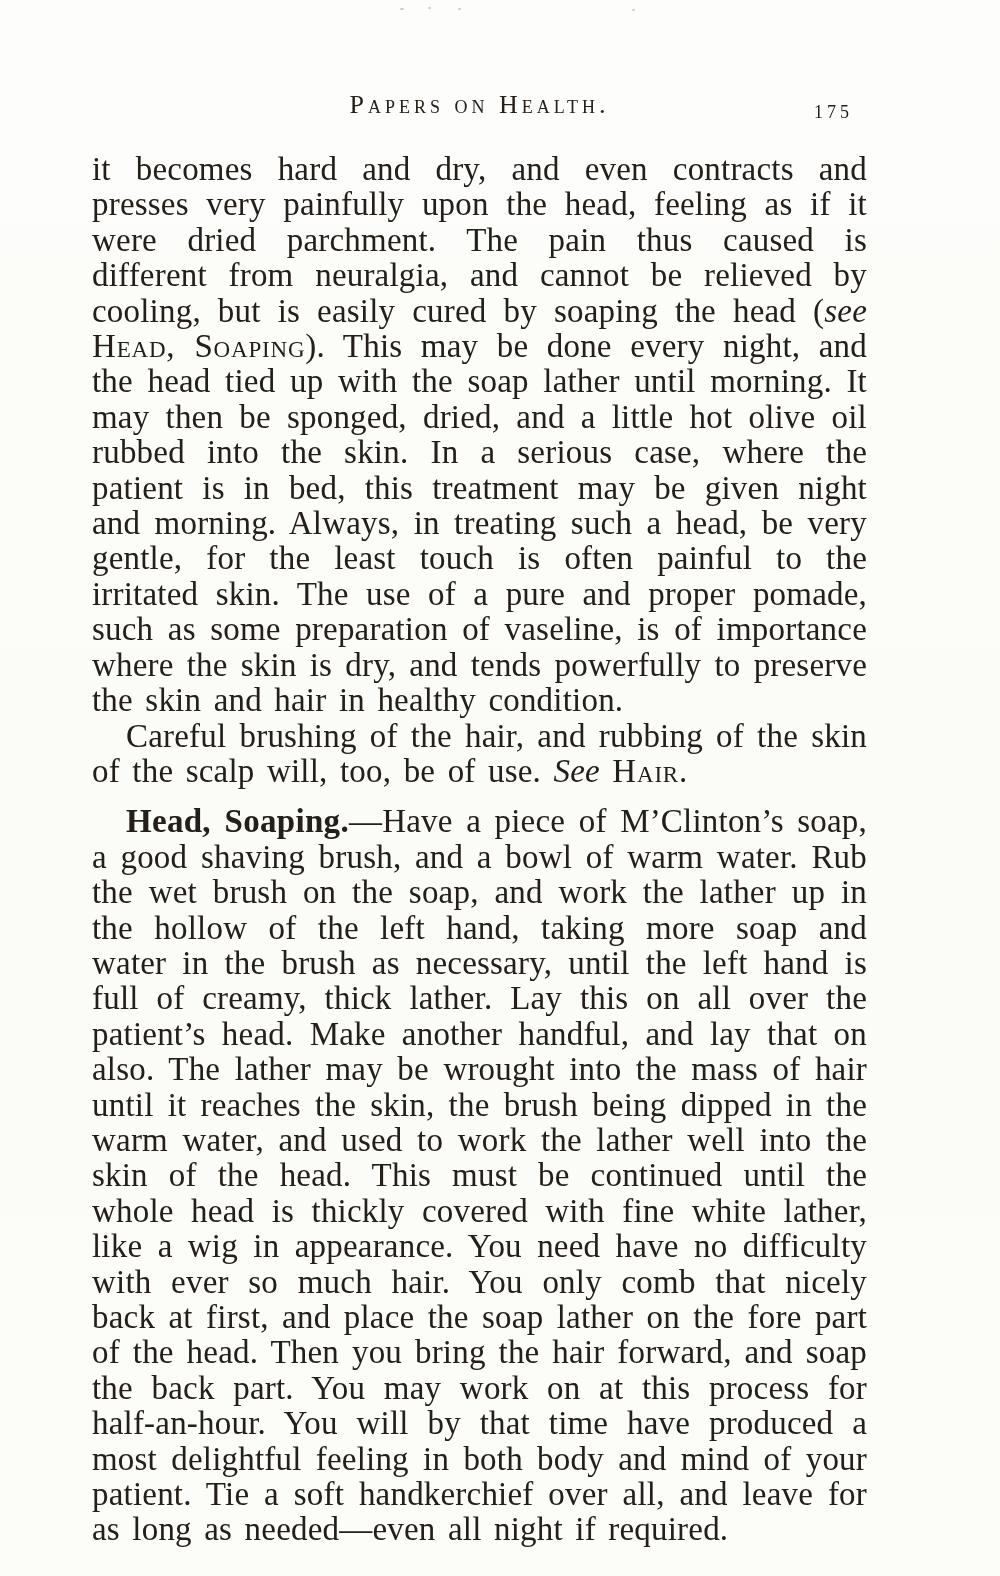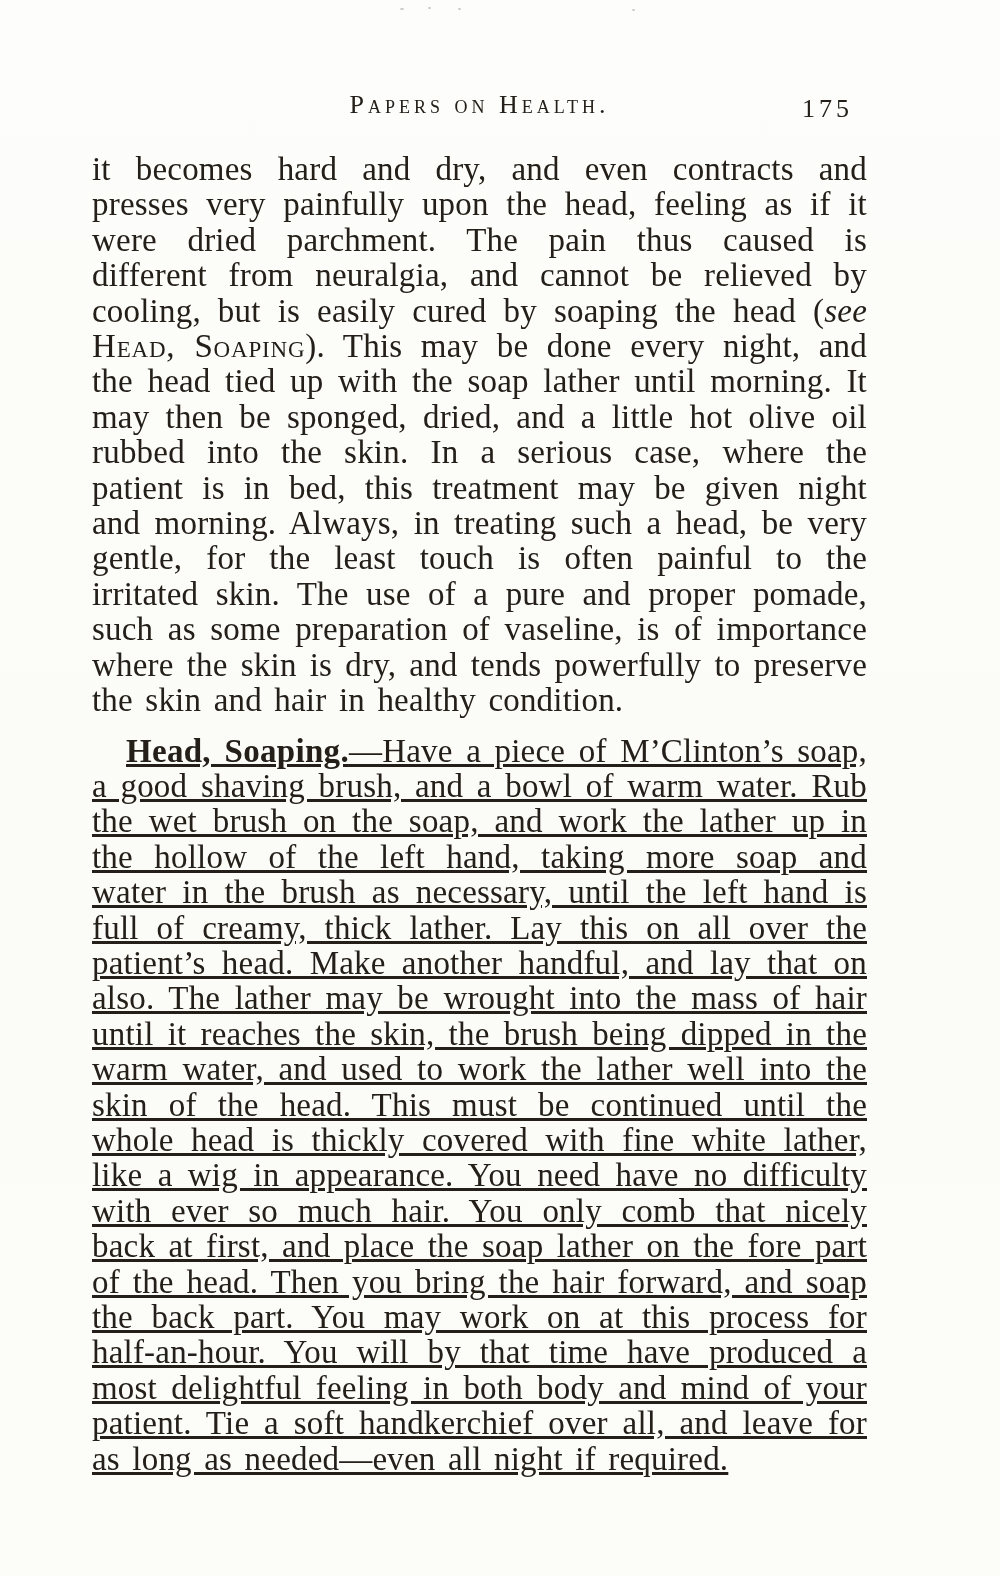--- a/index.html
+++ b/index.html
@@ -36,38 +36,38 @@
     transform: translateX(-50%);
     top: 0;
     font-variant: small-caps;
     font-size: 26px;
     letter-spacing: 4px;
     white-space: nowrap;
   }
   .page-number {
     position: absolute;
     right: 14px;
-    top: 4px;
-    font-size: 26px;
+    top: 12px;
+    font-size: 18px;
     letter-spacing: 4px;
   }
   .text-block {
     position: absolute;
     left: 92px;
     top: 152px;
     width: 775px;
     text-align: justify;
     font-size: 33px;
     line-height: 35.4px;
     letter-spacing: 0.2px;
     word-spacing: 4px;
   }
   .para { margin: 0; padding: 0; }
   .para.indent { text-indent: 34px; }
-  .para.entry { margin-top: 15px; text-decoration: underline; }
+  .para.entry { margin-top: 15px; }
   .it { font-style: italic; }
   .sc { font-variant: small-caps; letter-spacing: 0.8px; }
   .entry-title {
     font-weight: bold;
     letter-spacing: 0.3px;
   }
 </style>
 </head>
 <body>
 
@@ -80,18 +80,19 @@
 
   <header class="running-header">
     <span class="header-title">Papers on Health.</span>
     <span class="page-number">175</span>
   </header>
 
   <main class="text-block">
 
     <p class="para continuation"><span>it becomes hard and dry, and even contracts and presses very painfully upon the head, feeling as if it were dried parchment. The pain thus caused is different from neuralgia, and cannot be relieved by cooling, but is easily cured by soaping the head (</span><span class="it">see </span><span class="sc">Head, Soaping</span><span>). This may be done every night, and the head tied up with the soap lather until morning. It may then be sponged, dried, and a little hot olive oil rubbed into the skin. In a serious case, where the patient is in bed, this treatment may be given night and morning. Always, in treating such a head, be very gentle, for the least touch is often painful to the irritated skin. The use of a pure and proper pomade, such as some preparation of vaseline, is of importance where the skin is dry, and tends powerfully to preserve the skin and hair in healthy condition.</span></p>
 
+    <p class="para indent"><span>Careful brushing of the hair, and rubbing of the skin of the scalp will, too, be of use. </span><span class="it">See </span><span class="sc">Hair</span><span>.</span></p>
 
     <p class="para indent entry"><span class="entry-title">Head, Soaping.</span><span>—Have a piece of M’Clinton’s soap, a good shaving brush, and a bowl of warm water. Rub the wet brush on the soap, and work the lather up in the hollow of the left hand, taking more soap and water in the brush as necessary, until the left hand is full of creamy, thick lather. Lay this on all over the patient’s head. Make another handful, and lay that on also. The lather may be wrought into the mass of hair until it reaches the skin, the brush being dipped in the warm water, and used to work the lather well into the skin of the head. This must be continued until the whole head is thickly covered with fine white lather, like a wig in appearance. You need have no difficulty with ever so much hair. You only comb that nicely back at first, and place the soap lather on the fore part of the head. Then you bring the hair forward, and soap the back part. You may work on at this process for half-an-hour. You will by that time have produced a most delightful feeling in both body and mind of your patient. Tie a soft handkerchief over all, and leave for as long as needed—even all night if required.</span></p>
 
   </main>
 
 </div>
 
 </body></html>

